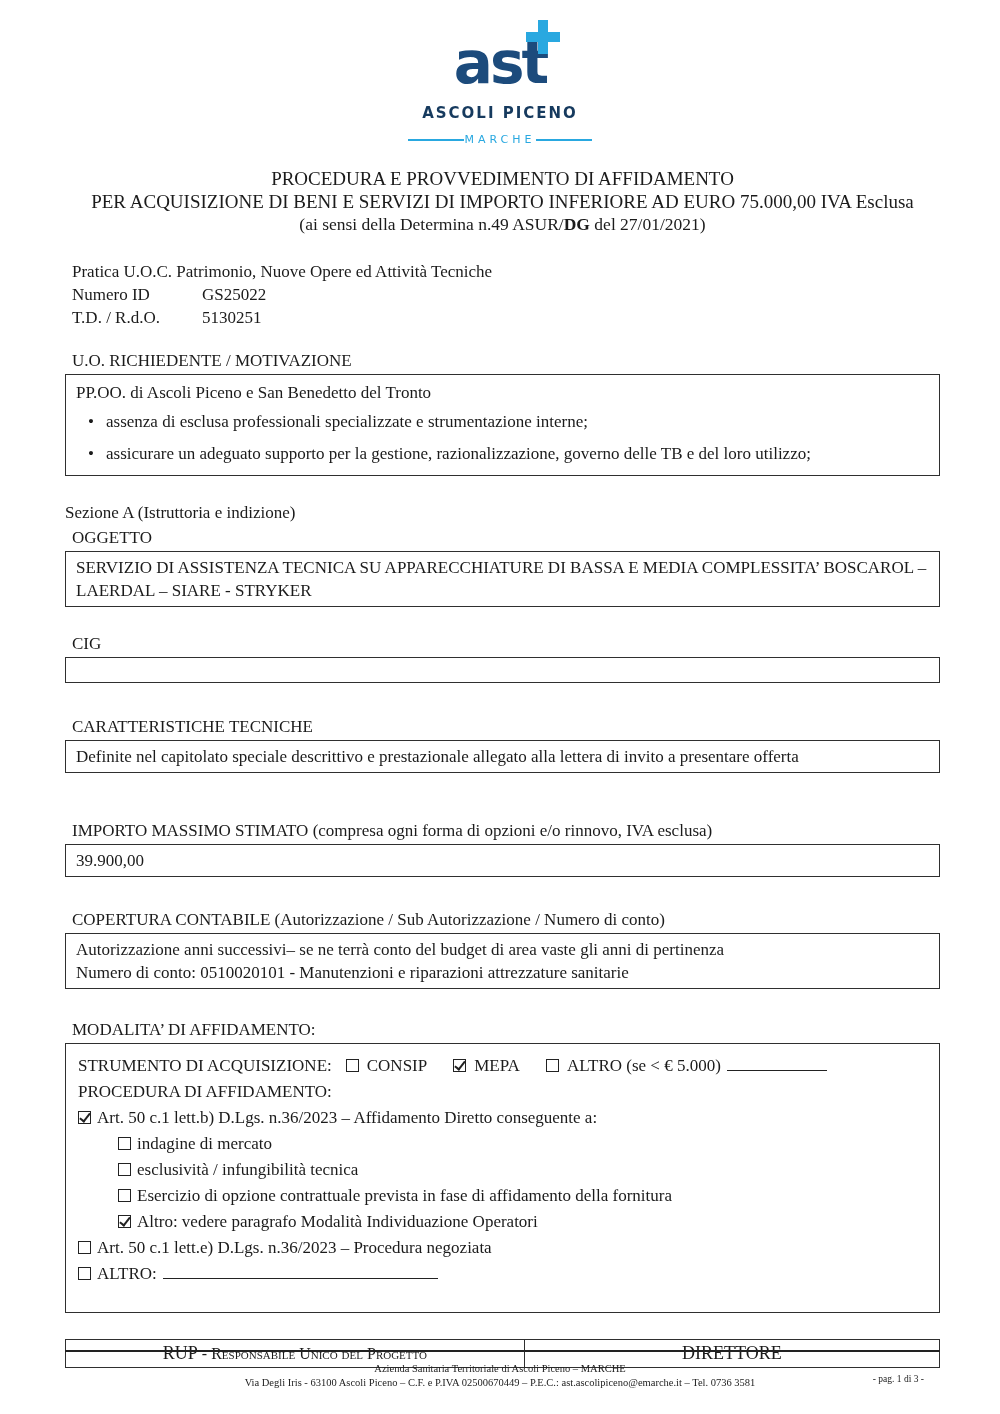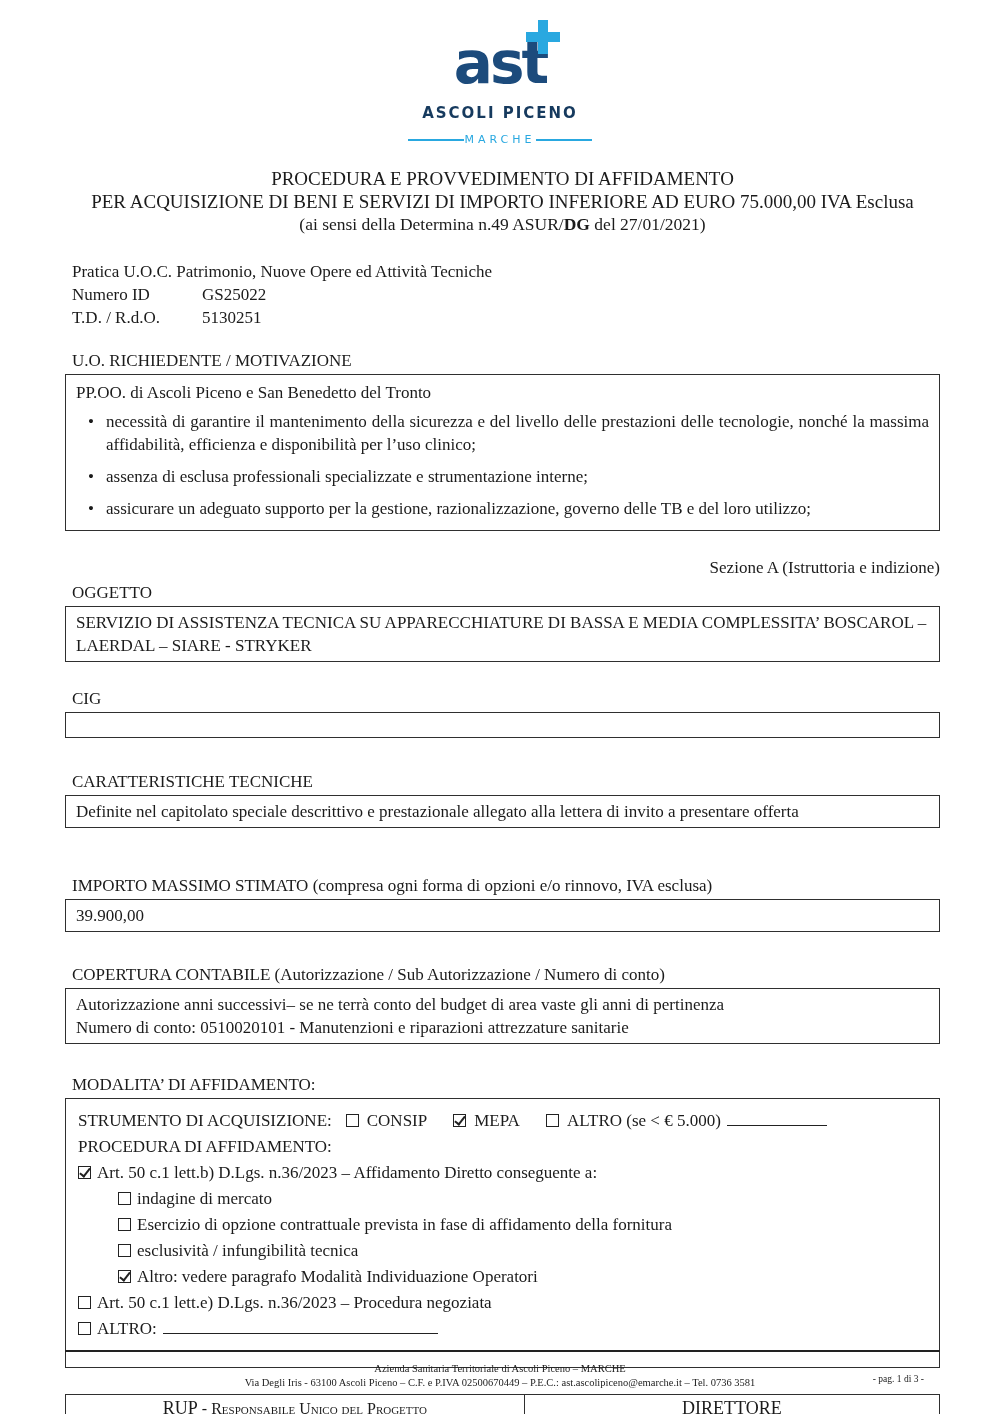--- a/index.html
+++ b/index.html
@@ -55,21 +55,21 @@
   .pratica .row{display:flex;}
   .pratica .lbl{width:130px;}
 
   
   .sec-heading{margin-left:7px;}
   .box{
     border:1.5px solid var(--border);
     padding:4px 10px;
     margin-top:2px;
   }
-  .center-line{text-align:right;}
+  .center-line{text-align:left;}
 
   
   .uo-box{padding:6px 10px 8px 10px;}
   .uo-bullets{list-style:none;margin-top:6px;}
   .uo-bullets li{
     position:relative;
     padding-left:30px;margin-bottom:9px;
     text-align:justify;
   }
   .uo-bullets li:last-child{margin-bottom:2px;}
@@ -159,21 +159,20 @@
       <div class="row">
         <span class="lbl">T.D. / R.d.O.</span>
         <span>5130251</span>
       </div>
     </div>
 
     <div class="sec-heading" style="margin-top:20px;">U.O. RICHIEDENTE / MOTIVAZIONE</div>
     <div class="box uo-box">
       <div>PP.OO. di Ascoli Piceno e San Benedetto del Tronto</div>
       <ul class="uo-bullets">
-        <li>necessità di garantire il mantenimento della sicurezza e del livello delle prestazioni delle tecnologie, nonché la massima affidabilità, efficienza e disponibilità per l’uso clinico;</li>
         <li>assenza di esclusa professionali specializzate e strumentazione interne;</li>
         <li>assicurare un adeguato supporto per la gestione, razionalizzazione, governo delle TB e del loro utilizzo;</li>
       </ul>
     </div>
 
     <div class="center-line" style="margin-top:25px;">Sezione A (Istruttoria e indizione)</div>
 
     <div class="sec-heading" style="margin-top:2px;">OGGETTO</div>
     <div class="box">
       <div>SERVIZIO DI ASSISTENZA TECNICA SU APPARECCHIATURE DI BASSA E MEDIA COMPLESSITA’ BOSCAROL – LAERDAL – SIARE - STRYKER</div>
@@ -201,22 +200,22 @@
     </div>
 
     <div class="sec-heading" style="margin-top:29px;">MODALITA’ DI AFFIDAMENTO:</div>
     <div class="box mod-box">
       <div class="mod-row">
         <span class="strumento-label">STRUMENTO DI ACQUISIZIONE:</span><span class="opt"><span class="cb unchecked"></span><span>CONSIP</span></span><span class="opt"><span class="cb checked"></span><span>MEPA</span></span><span class="opt" style="margin-right:0;"><span class="cb unchecked"></span><span>ALTRO (se &lt; € 5.000)</span><span class="fill-line short"></span></span>
       </div>
       <div class="mod-row">PROCEDURA DI AFFIDAMENTO:</div>
       <div class="mod-row"><span class="cb checked"></span><span>Art. 50 c.1 lett.b) D.Lgs. n.36/2023 – Affidamento Diretto conseguente a:</span></div>
       <div class="mod-row indent"><span class="cb unchecked"></span><span>indagine di mercato</span></div>
+      <div class="mod-row indent"><span class="cb unchecked"></span><span>esclusività / infungibilità tecnica</span></div>
       <div class="mod-row indent"><span class="cb unchecked"></span><span>Esercizio di opzione contrattuale prevista in fase di affidamento della fornitura</span></div>
-      <div class="mod-row indent"><span class="cb unchecked"></span><span>esclusività / infungibilità tecnica</span></div>
       <div class="mod-row indent"><span class="cb checked"></span><span>Altro: vedere paragrafo Modalità Individuazione Operatori</span></div>
       <div class="mod-row"><span class="cb unchecked"></span><span>Art. 50 c.1 lett.e) D.Lgs. n.36/2023 – Procedura negoziata</span></div>
       <div class="mod-row"><span class="cb unchecked"></span><span>ALTRO:</span><span class="fill-line long"></span></div>
     </div>
 
     <table class="sig-table">
       <colgroup>
           <col class="c1">
           <col>
         </colgroup>

